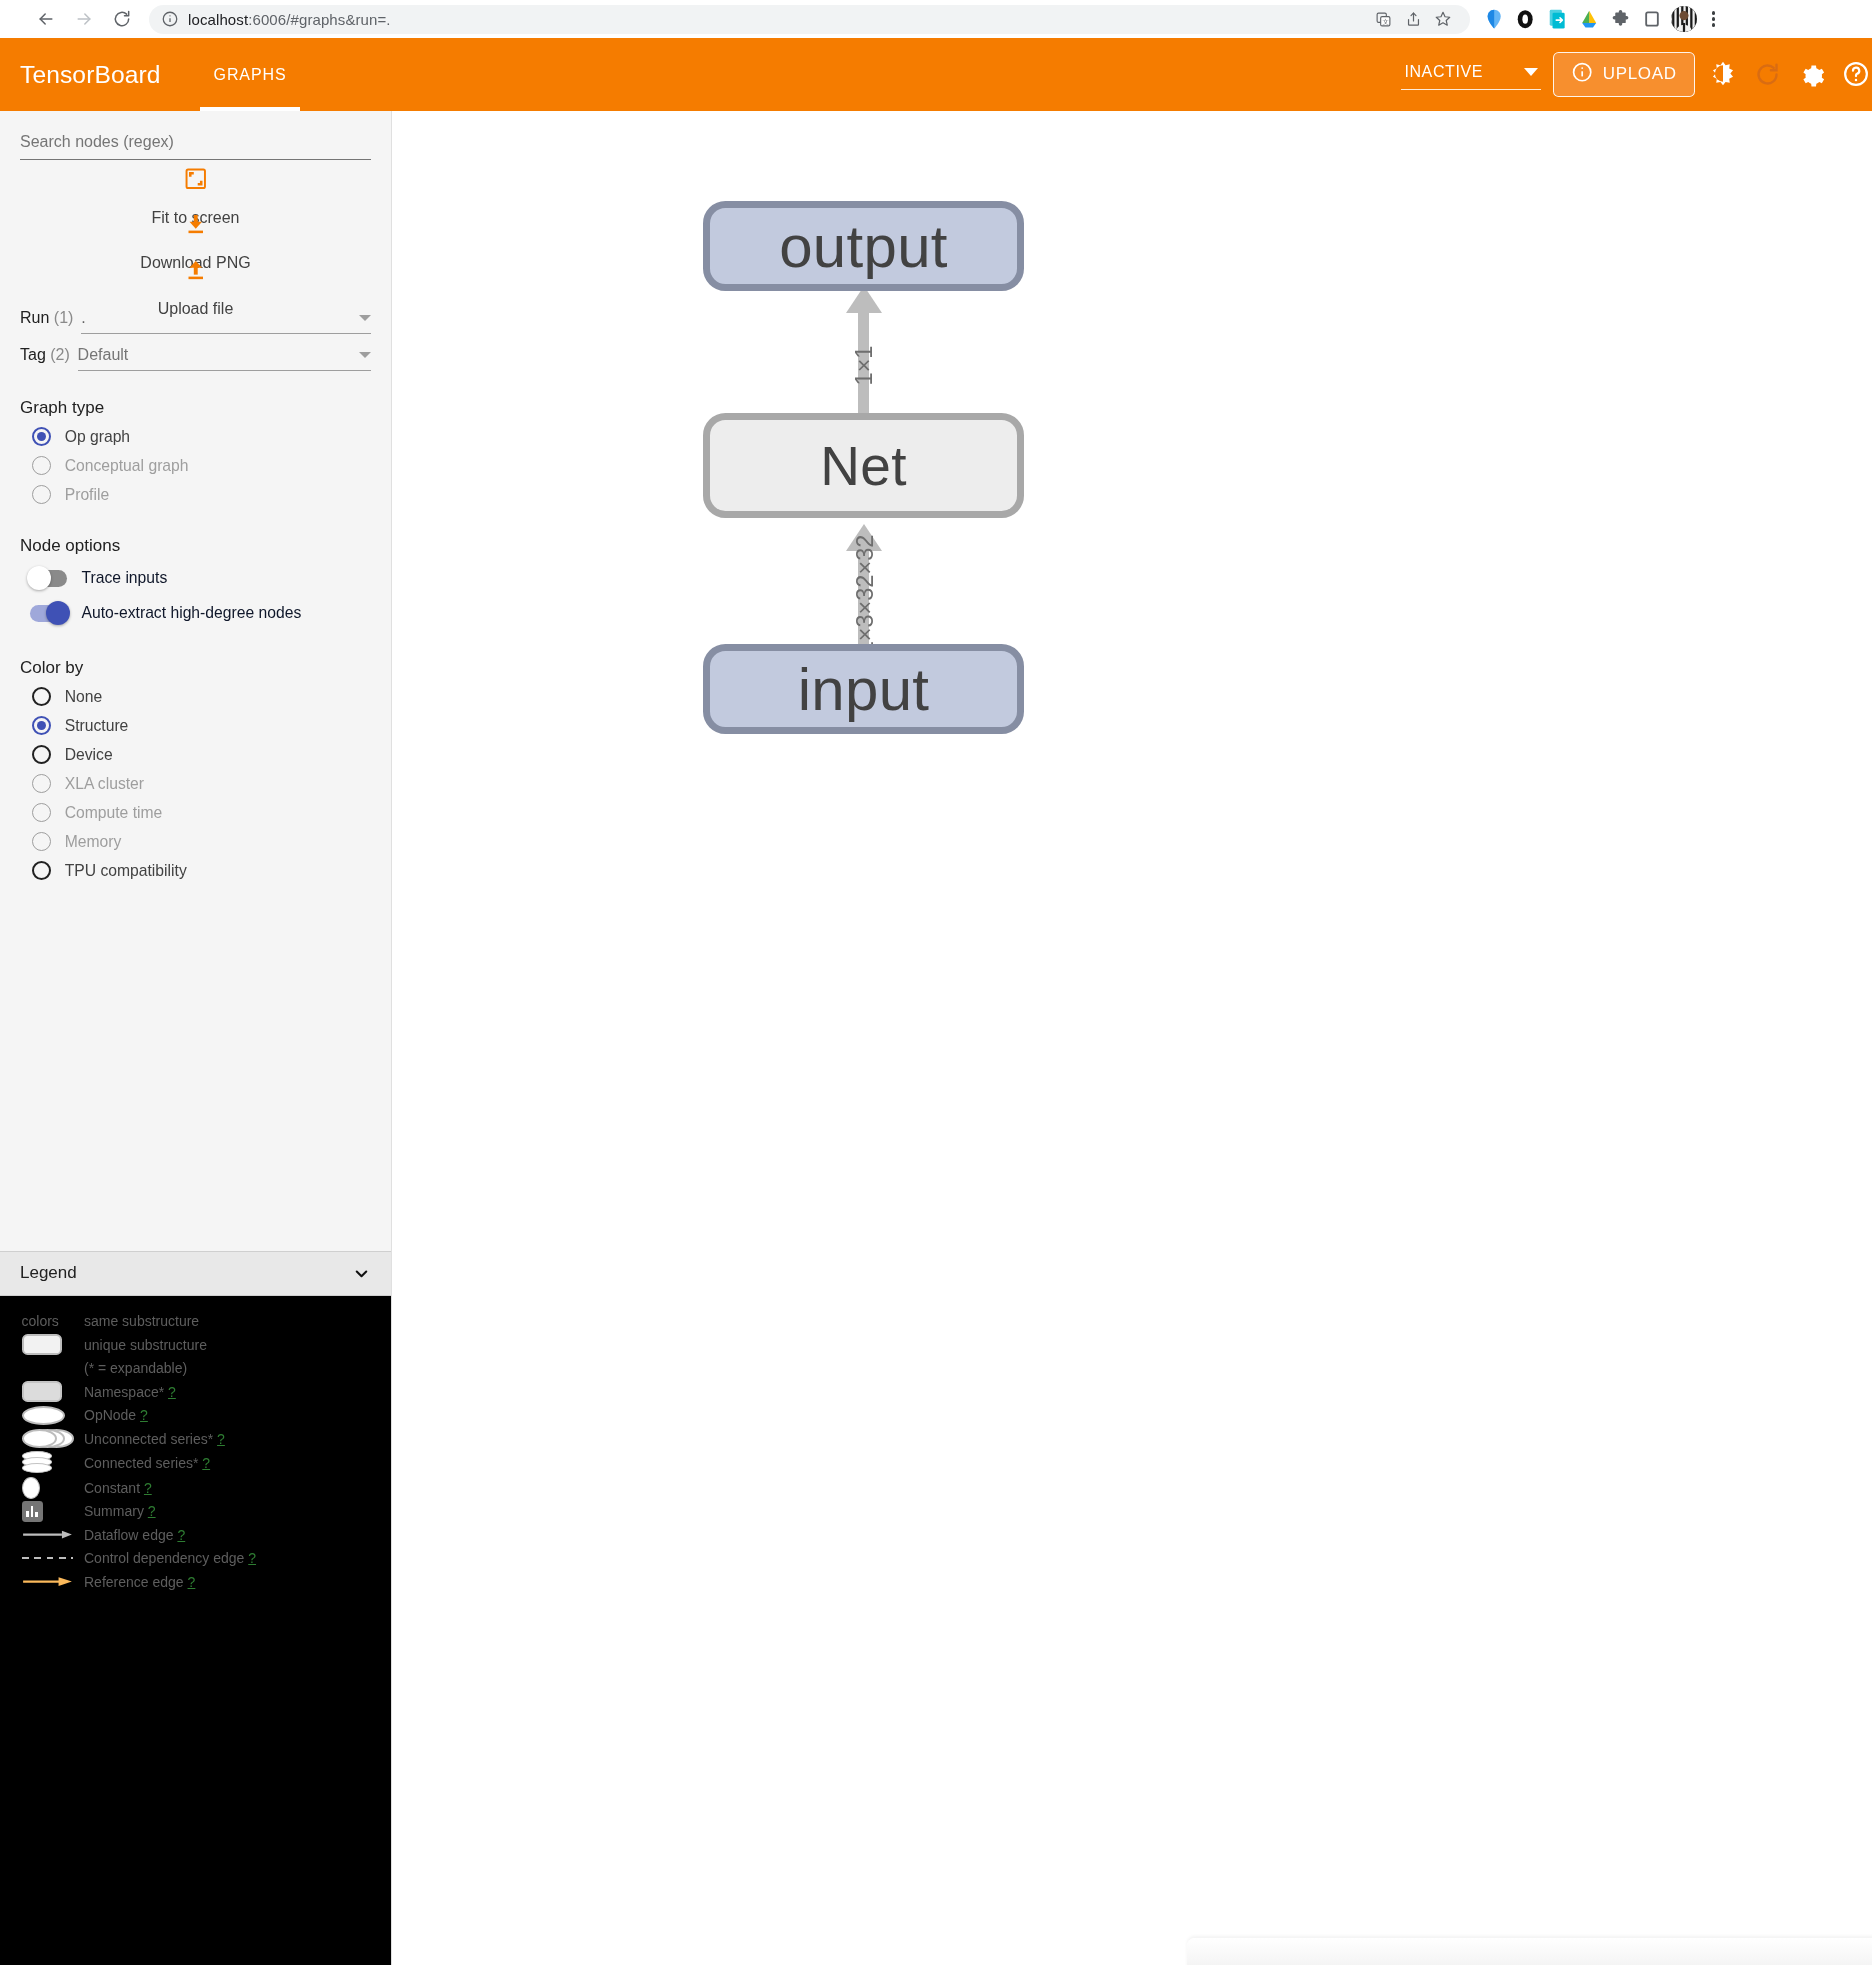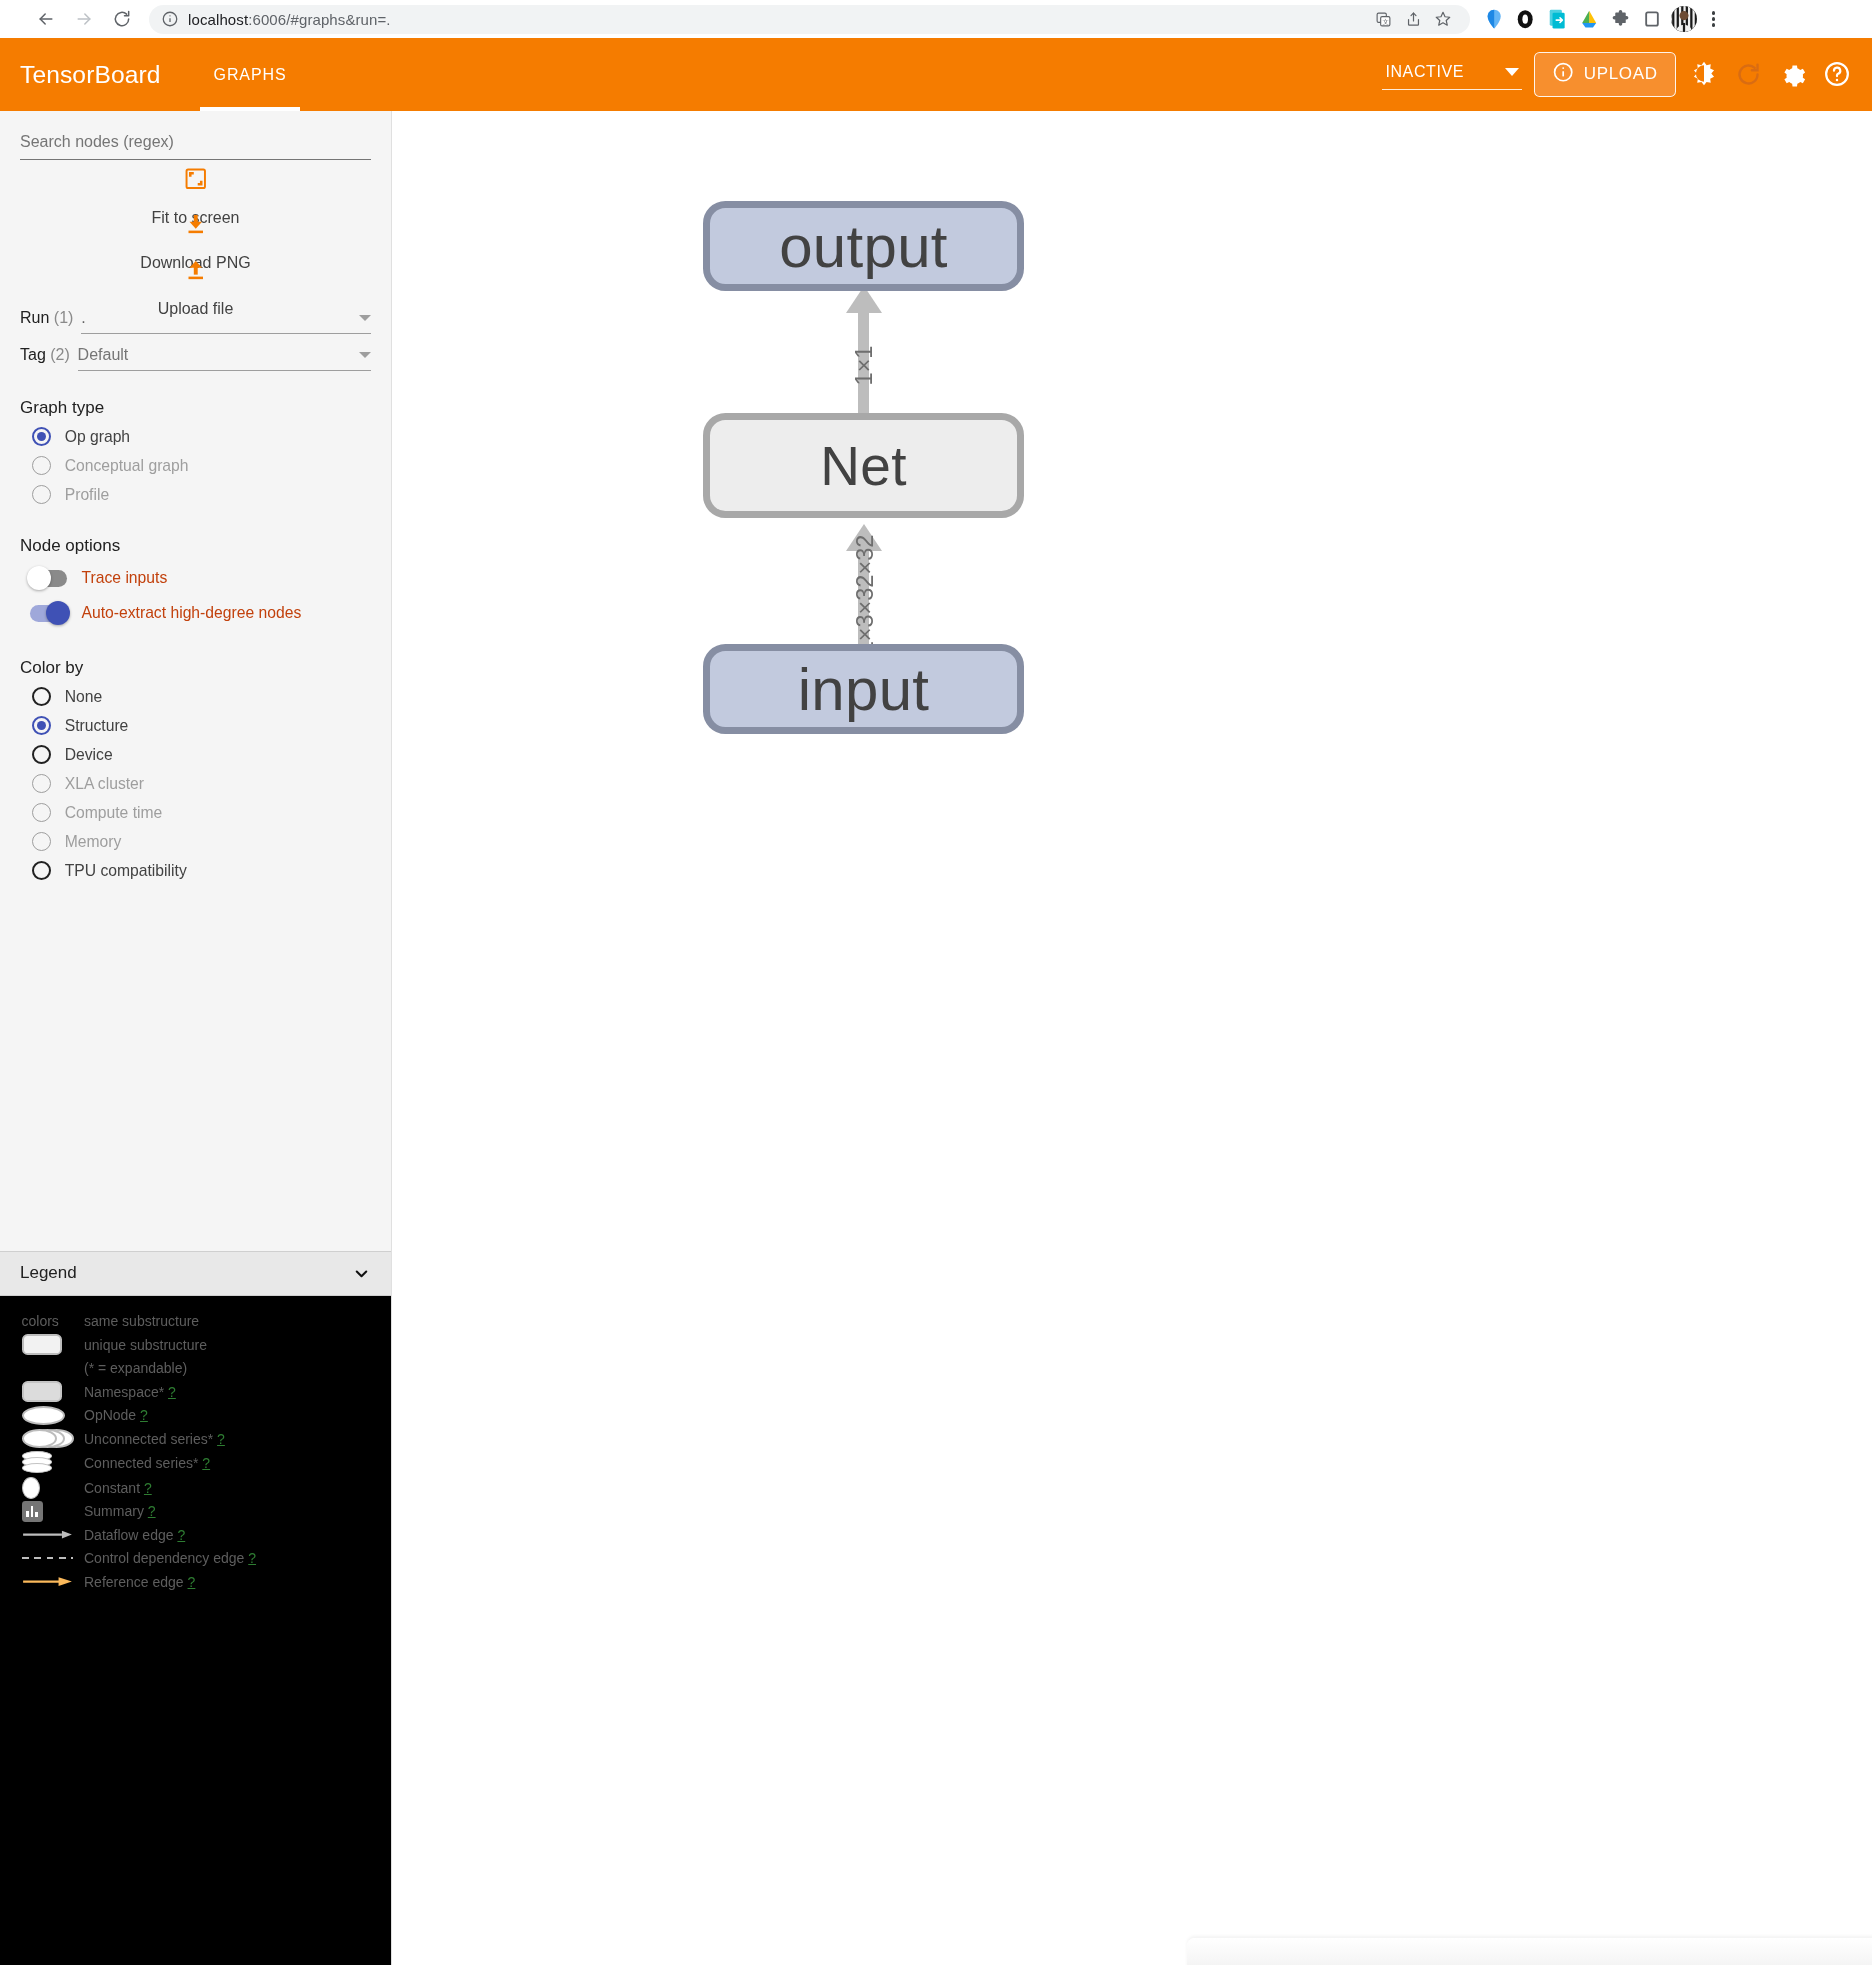--- a/index.html
+++ b/index.html
@@ -63,21 +63,21 @@
   .tb-tabs { display: flex; align-items: center; height: 100%; margin-left: 34px; }
   .tb-tab {
     color: #fff; font-size: 16px; letter-spacing: 0.9px;
     height: 100%; display: flex; align-items: center; padding: 0 19px;
     position: relative;
   }
   .tb-tab.active::after {
     content: ''; position: absolute; left: 5.6px; right: 5.6px; bottom: 0;
     height: 3.9px; background: #fff;
   }
-  .tb-right { margin-left: auto; display: flex; align-items: center; padding-right: 19px; gap: 12.3px; }
+  .tb-right { margin-left: auto; display: flex; align-items: center; gap: 12.3px; }
   .tb-select {
     display: flex; align-items: center; gap: 7.8px;
     border-bottom: 1.7px solid rgba(255,255,255,0.85);
     padding: 3.4px 3.4px 7.8px 3.4px; min-width: 140px;
   }
   .tb-select-label { color: #fff; font-size: 16px; letter-spacing: 0.6px; }
   .caret-down { width: 0; height: 0; border-left: 7.3px solid transparent;
     border-right: 7.3px solid transparent; border-top: 8.4px solid #fff; margin-left:auto; }
   .upload-btn {
     border: 1.7px solid rgba(255,255,255,0.9); border-radius: 5.6px;
@@ -134,21 +134,21 @@
   .radio-label.disabled { color: #9e9e9e; }
 
   .toggle-row { display: flex; align-items: center; gap: 14.5px; height: 35px; padding-left: 10px; }
   .toggle { width: 37px; height: 17px; border-radius: 9px; position: relative; flex: 0 0 37px; }
   .toggle.off { background: #8a8a8a; }
   .toggle.on { background: #9fa8da; }
   .toggle .knob { position: absolute; top: -3.9px; width: 24.6px; height: 24.6px; border-radius: 50%;
     box-shadow: 0 1.1px 2.8px rgba(0,0,0,0.32); }
   .toggle.off .knob { left: -3.4px; background: #ffffff; }
   .toggle.on .knob { right: -3.4px; background: #3f51b5; }
-  .toggle-label { font-size: 15.7px; color: #c2410c; }
+  .toggle-label { font-size: 15.7px; color: #0f172a; }
 
   
   .legend-header {
     flex: 0 0 auto; height: 45px; background: #e8e8e8;
     border-top: 1.1px solid #cfcfcf; border-bottom: 1.1px solid #cfcfcf;
     display: flex; align-items: center; padding: 0 20px;
   }
   .legend-title { font-size: 17px; color: #212121; }
   .chev { margin-left: auto; width: 19px; height: 19px; color: #111; display:flex; align-items:center; justify-content:center; }
   .legend-body { background: #000000; padding: 14.5px 17px 5.6px 17px; flex: 1 1 auto; }

